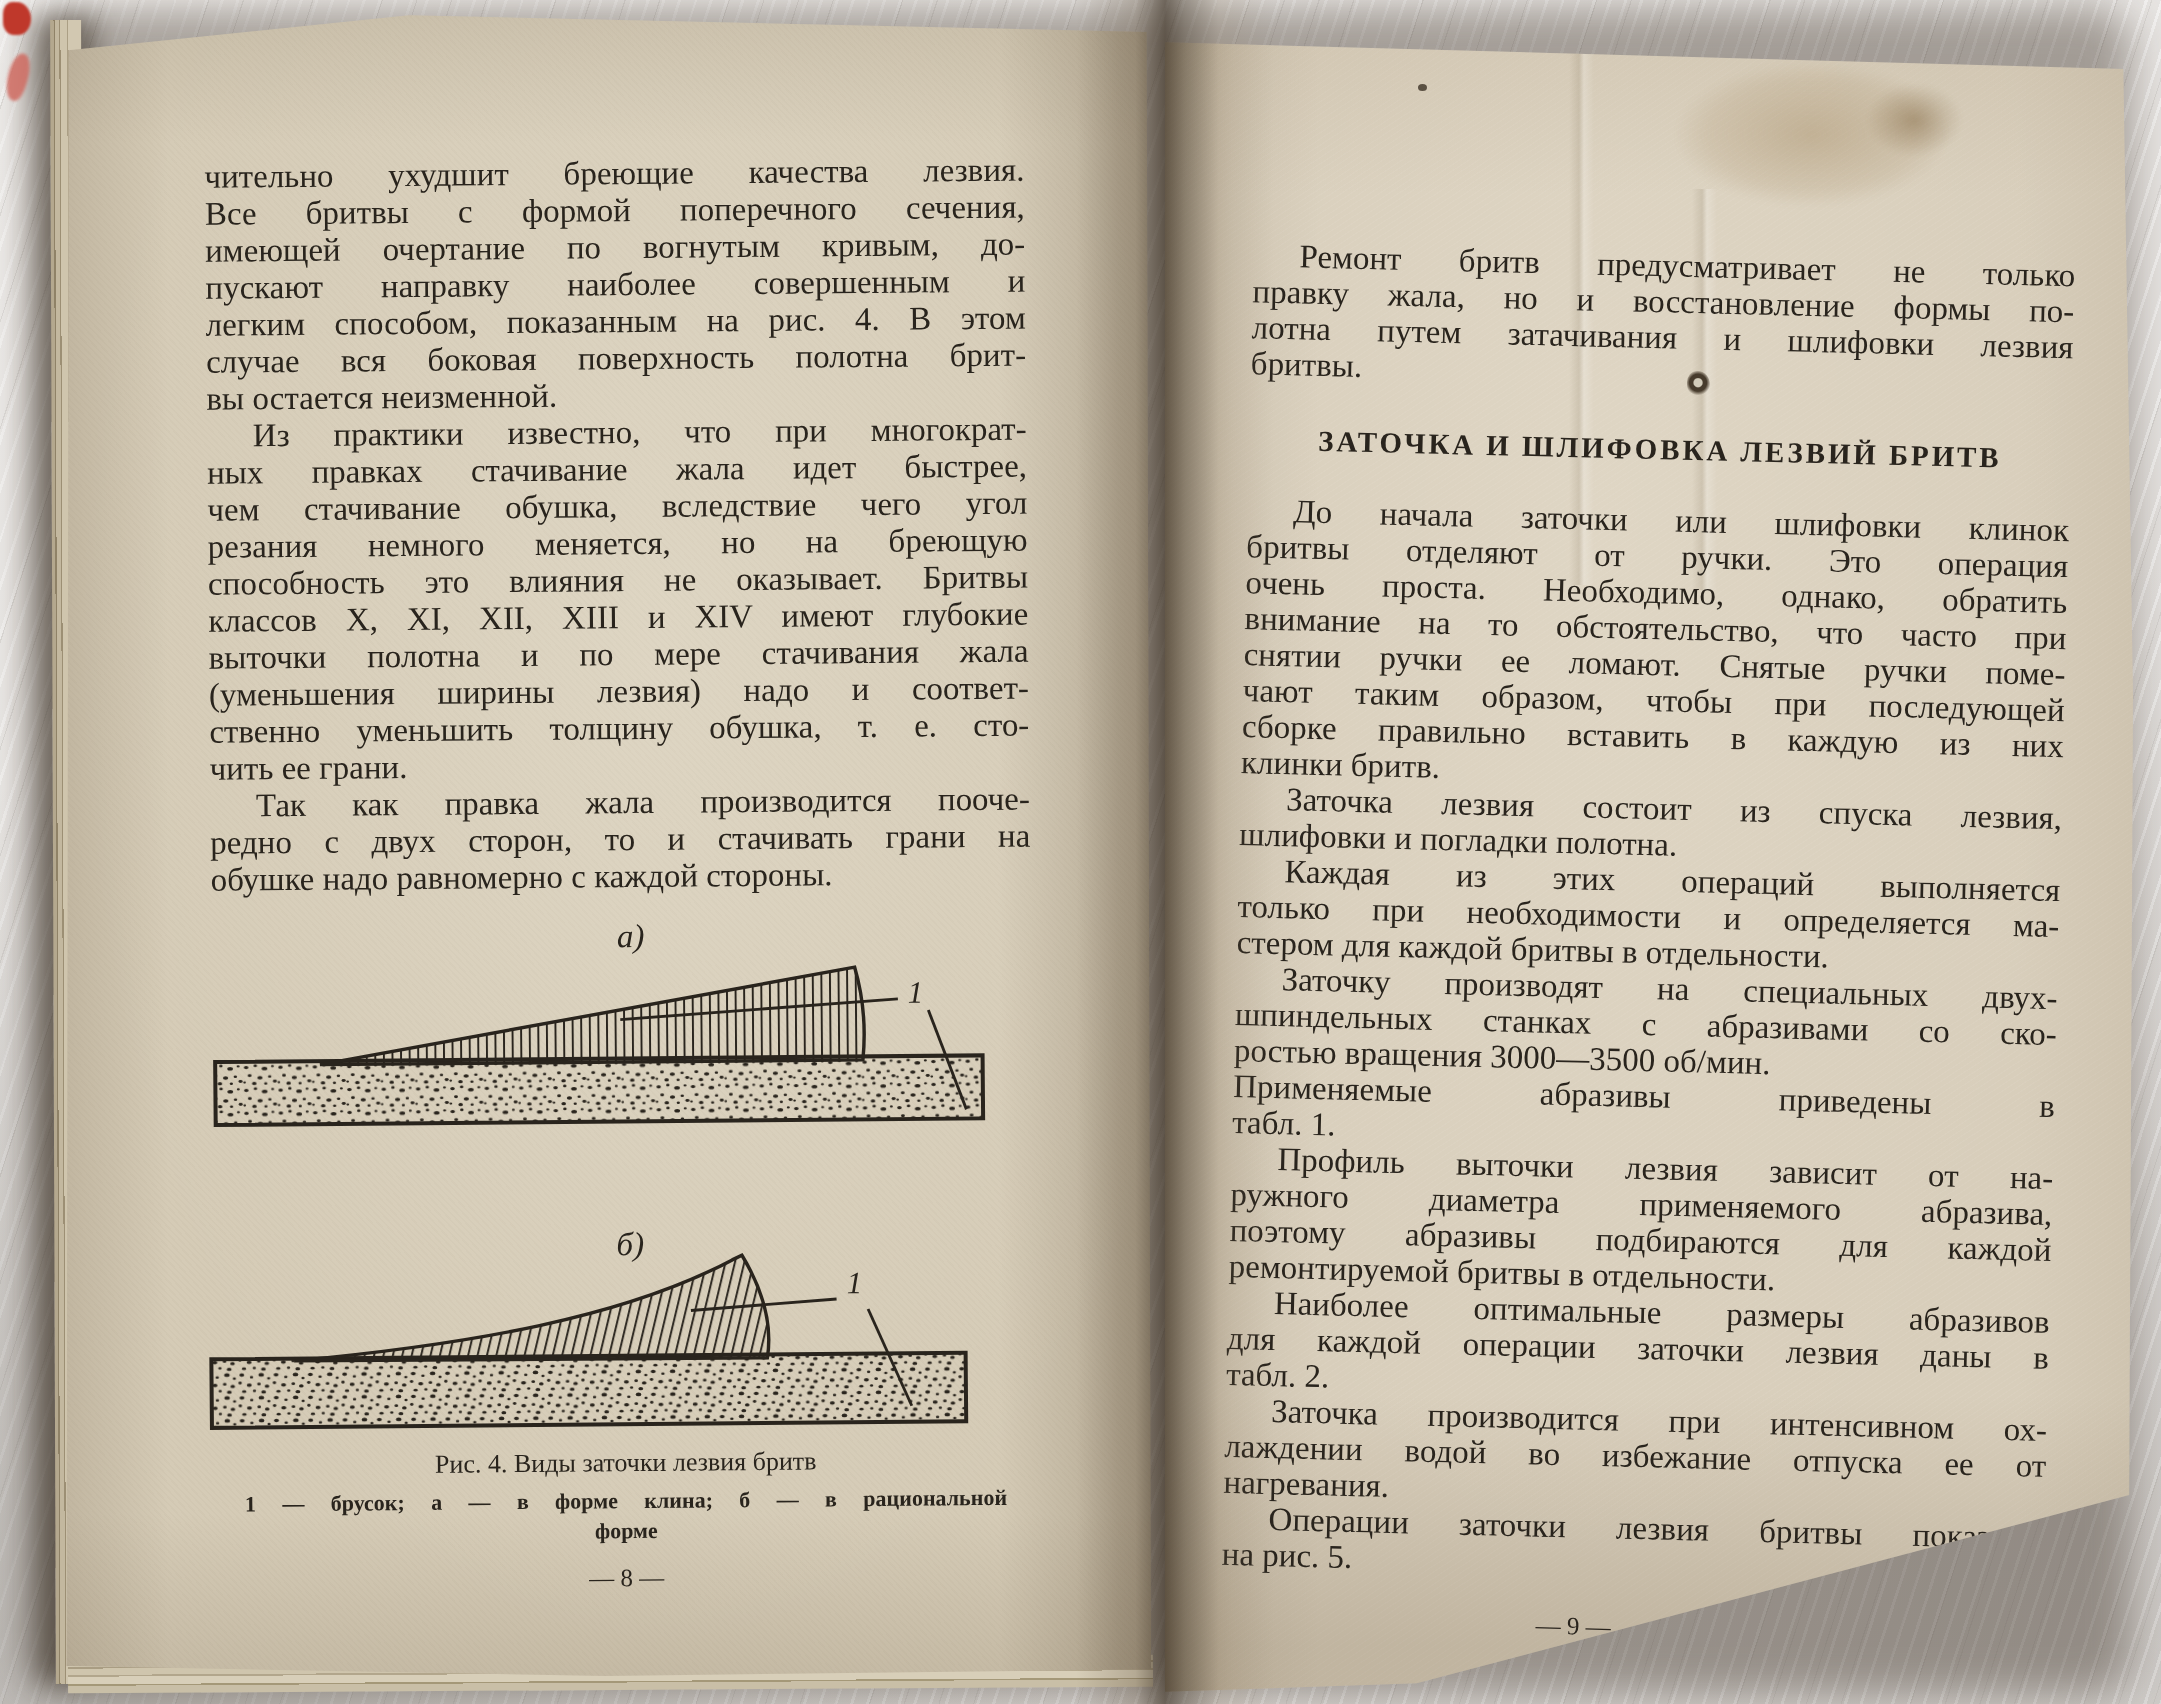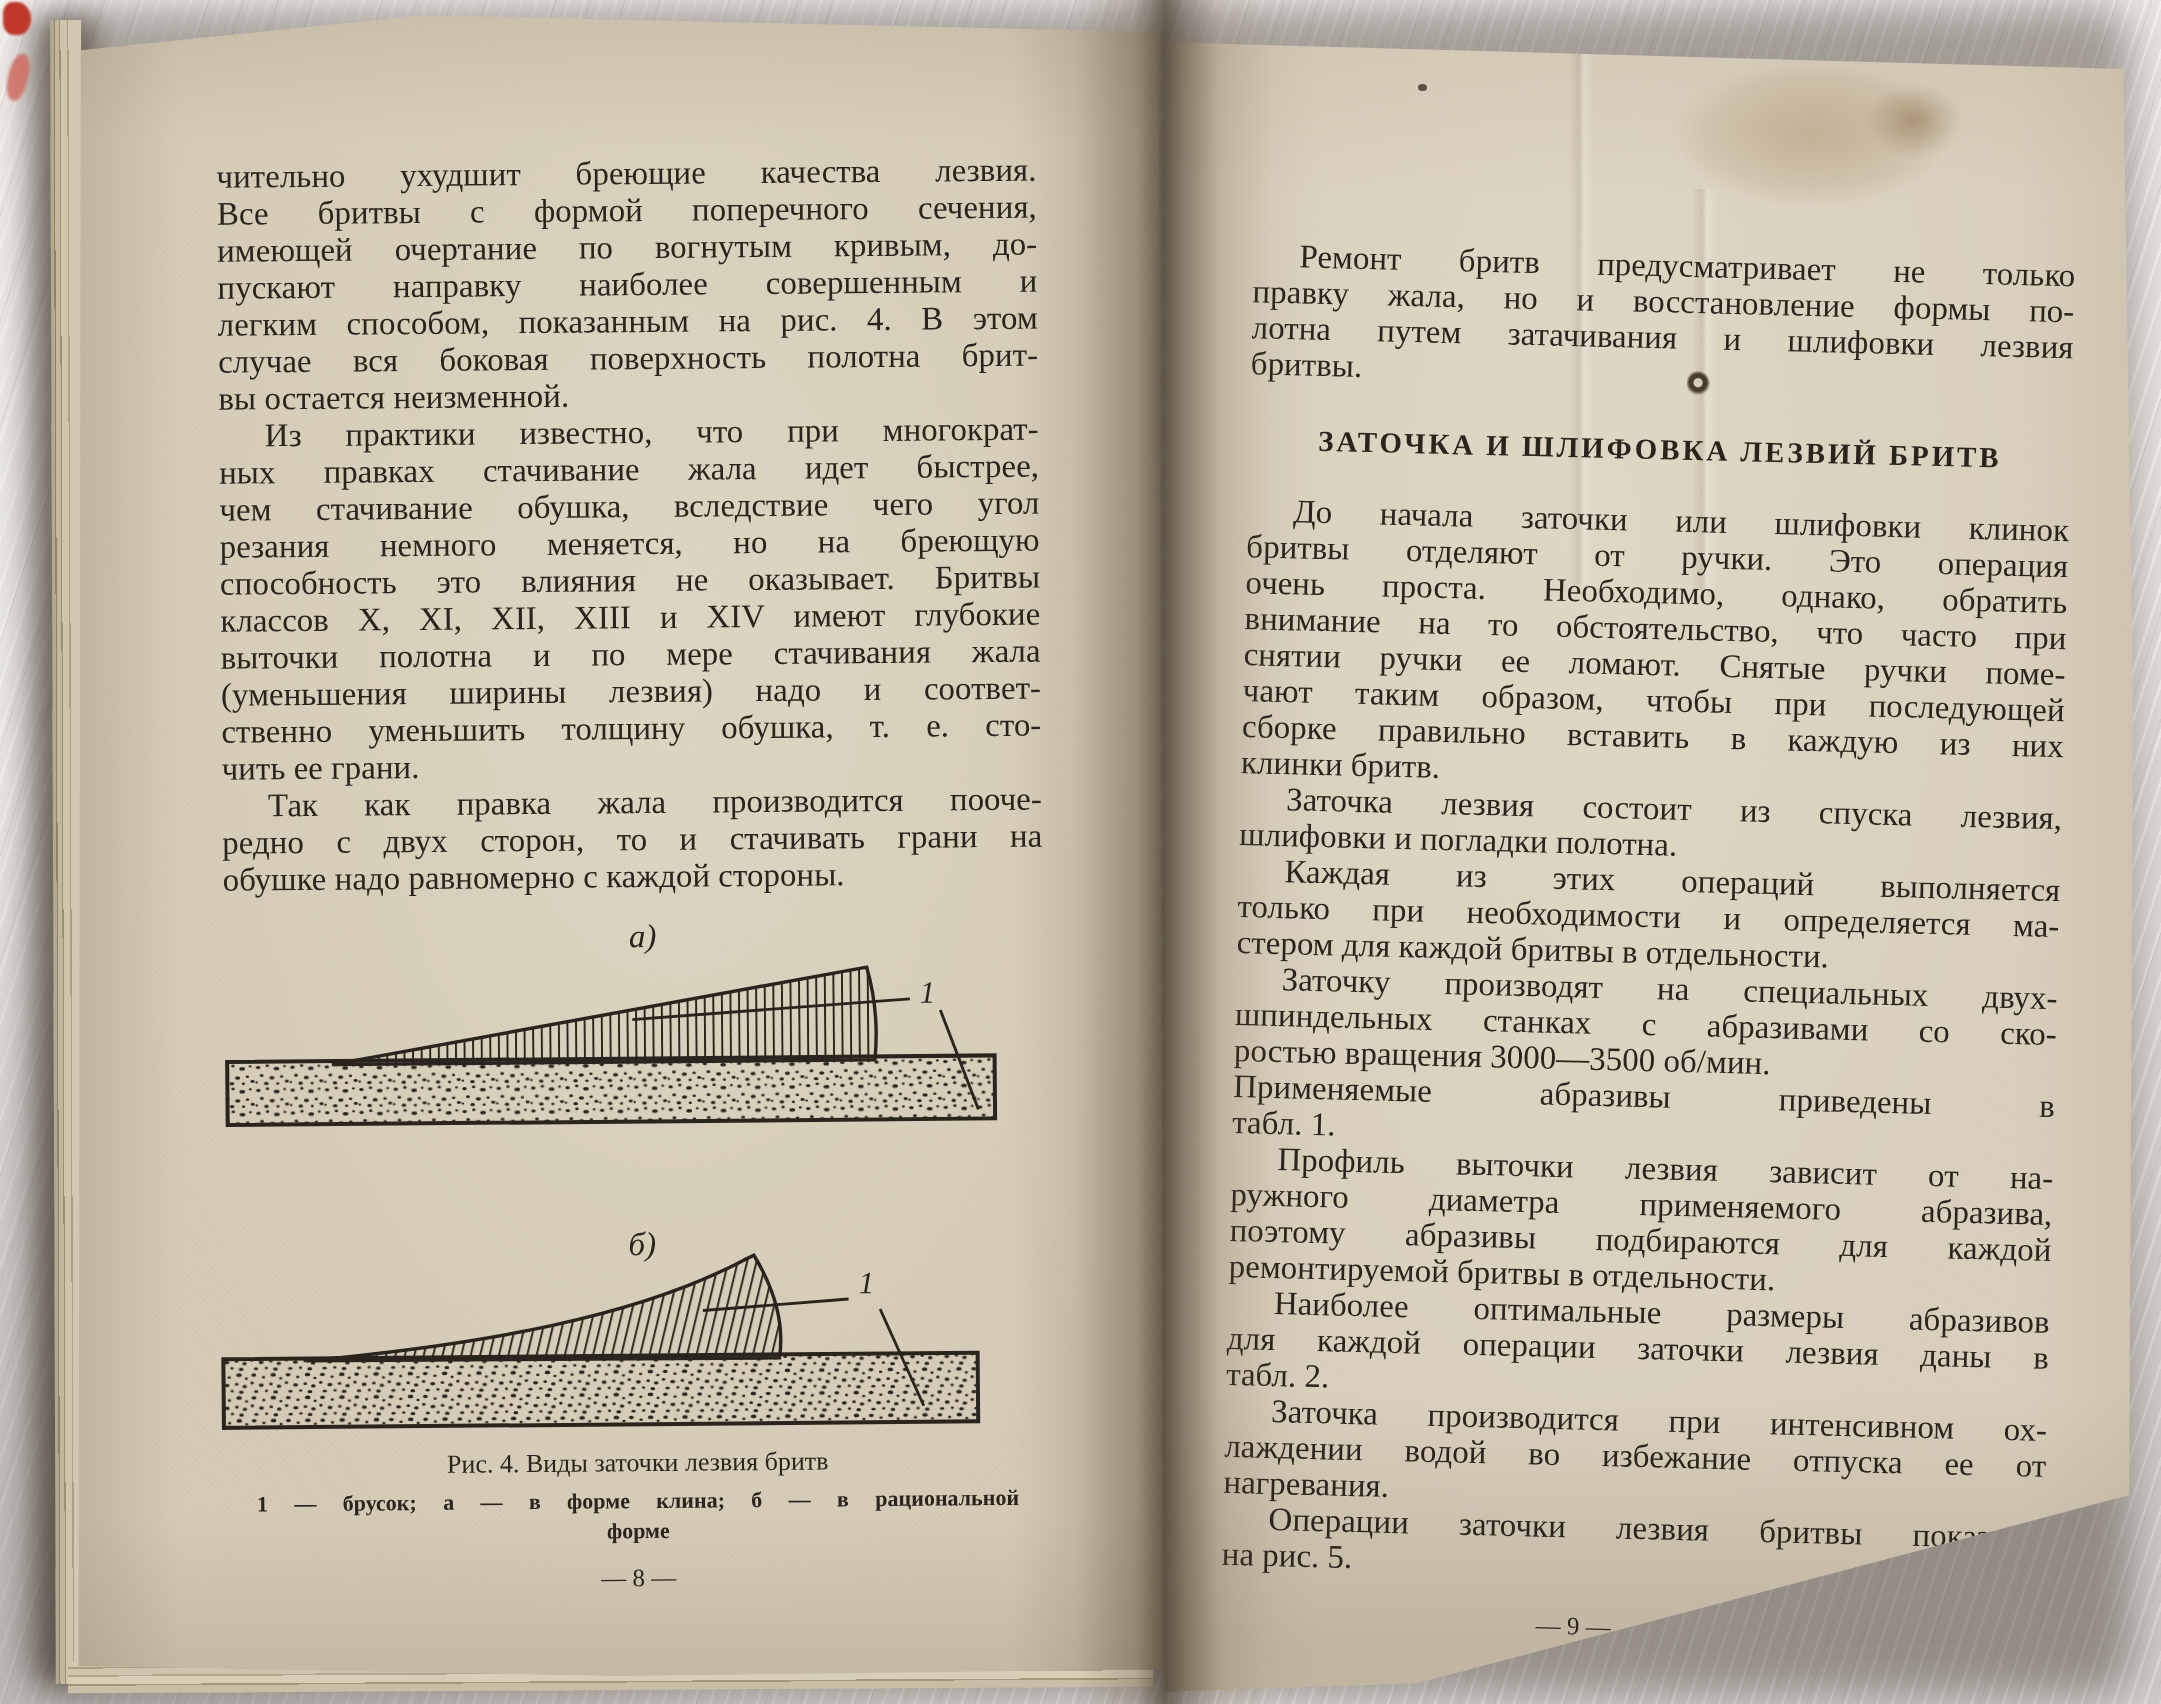--- a/index.html
+++ b/index.html
@@ -26,21 +26,21 @@
     background:repeating-linear-gradient(to right,#b4a88e 0 3.4px,#8f8267 3.4px 4.6px,#c3b89f 4.6px 9.2px,#9c8f74 9.2px 10.3px,#cfc5ad 10.3px 17px,#ab9f85 17px 18.3px,#d2c8b1 18.3px 31px);}
   .stack-bottom{position:absolute;left:68px;top:1658px;width:1085px;height:32px;transform:rotate(-.35deg);
     background:repeating-linear-gradient(to bottom,#d2c8b1 0 5.7px,#a99d83 5.7px 7.4px,#cfc5ad 7.4px 13.7px,#b2a68c 13.7px 15.5px,#d8cfb9 15.5px 23px,#a49878 23px 24.6px,#c9bfa7 24.6px 32px);}
   
   .red-mark-1{position:absolute;left:3.4px;top:2.3px;width:27.5px;height:33px;background:var(--red-mark,#bf382b);
     border-radius:40% 60% 55% 45%;filter:blur(0.9px);}
   .red-mark-2{position:absolute;left:8px;top:53px;width:19.5px;height:48px;background:#cf6a60;opacity:.85;
     border-radius:50% 50% 45% 55%;filter:blur(1.7px);transform:rotate(14deg);}
   
   .page{position:absolute;z-index:3;}
-  .page-left{left:72px;top:10.3px;width:1091px;height:1669px;
+  .page-left{left:60px;top:10.3px;width:1091px;height:1669px;
     clip-path:polygon(0.8% 2.4%, 32% 0.3%, 99.6% 1.3%, 100% 99.4%, 50% 99.8%, 0.6% 99.2%);
     background-color:var(--paper-left,#d5cbb6);
     background-image:
       linear-gradient(to right, rgba(110,94,70,.20), transparent 10%, transparent 86%, rgba(90,74,52,.24) 97%),
       linear-gradient(to bottom, rgba(120,104,80,.14), transparent 8%, transparent 90%, rgba(110,94,70,.16)),
       radial-gradient(ellipse at 55% 38%, rgba(255,252,242,.22), transparent 70%),
       repeating-linear-gradient(47deg, rgba(120,105,80,.035) 0 1.7px, transparent 1.7px 4.6px);
   }
   .page-right{left:1165px;top:29px;width:968px;height:1666px;
     clip-path:polygon(0% 0.8%, 99.0% 2.4%, 100% 40%, 99.6% 88%, 26% 99.3%, 0% 99.8%);

